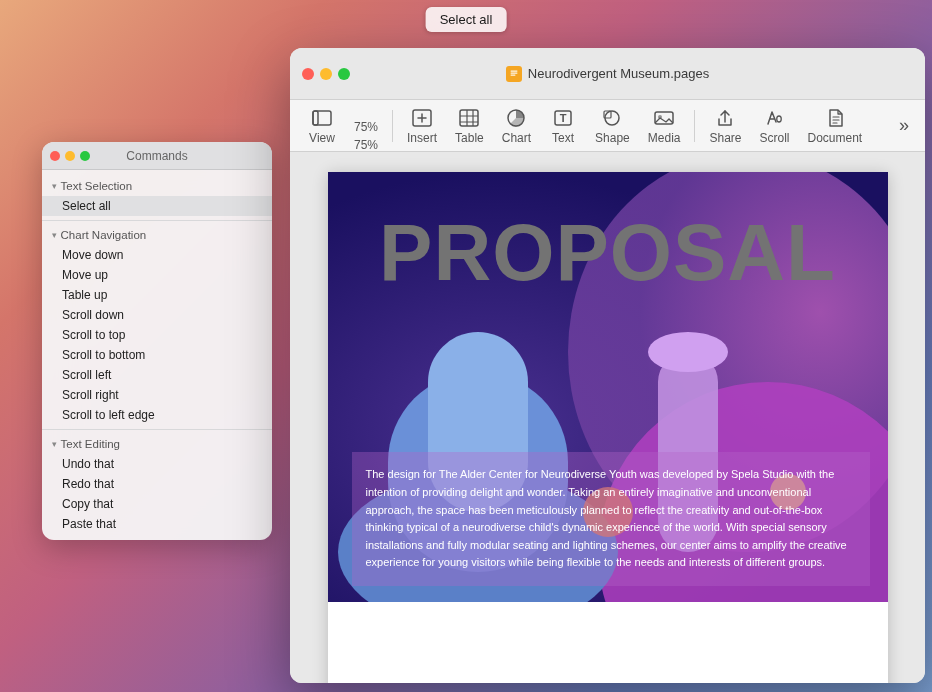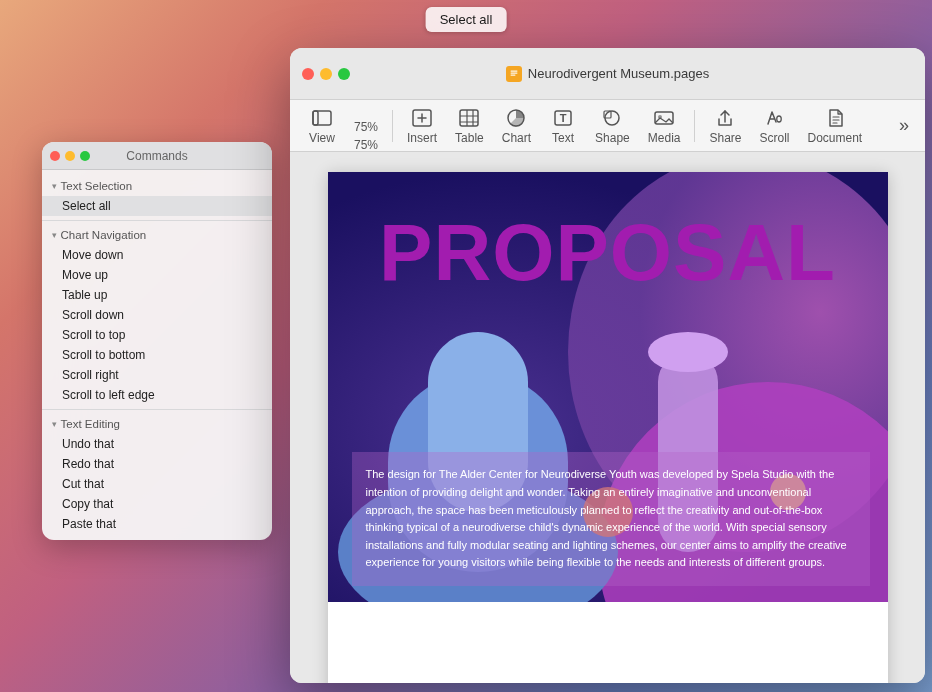--- a/index.html
+++ b/index.html
@@ -307,32 +307,32 @@
     <div class="cmd-section-header">
       <span class="cmd-chevron">▾</span>
       <span>Chart Navigation</span>
     </div>
     <div class="cmd-item">Move down</div>
     <div class="cmd-item">Move up</div>
     <div class="cmd-item">Table up</div>
     <div class="cmd-item">Scroll down</div>
     <div class="cmd-item">Scroll to top</div>
     <div class="cmd-item">Scroll to bottom</div>
+    <div class="cmd-item">Scroll left</div>
     <div class="cmd-item">Scroll right</div>
     <div class="cmd-item">Scroll to left edge</div>
 
     <div class="cmd-divider"></div>
 
     <div class="cmd-section-header">
       <span class="cmd-chevron">▾</span>
       <span>Text Editing</span>
     </div>
     <div class="cmd-item">Undo that</div>
     <div class="cmd-item">Redo that</div>
-    <div class="cmd-item">Cut that</div>
     <div class="cmd-item">Copy that</div>
     <div class="cmd-item">Paste that</div>
   </div>
 </div>
 
 <div class="pages-window">
 
   <div class="window-titlebar">
     <div class="window-controls">
       <button class="window-btn btn-close"></button>
@@ -508,21 +508,21 @@
 
           <rect x="100" y="160" width="100" height="180" rx="50" fill="#8ab0e8"></rect>
 
           <rect x="330" y="180" width="60" height="200" rx="30" fill="#c090e0" opacity="0.9"></rect>
           <ellipse cx="360" cy="180" rx="40" ry="20" fill="#d0a0f0"></ellipse>
 
           <circle cx="280" cy="340" r="25" fill="#e08050" opacity="0.8"></circle>
           <circle cx="460" cy="320" r="18" fill="#f0c070" opacity="0.7"></circle>
         </svg>
 
-        <div style="position:absolute;top:35px;left:0;right:0;text-align:center;font-size:80px;font-weight:900;color:#a21caf;letter-spacing:1px;font-family:'Helvetica Neue',sans-serif;">PROPOSAL</div>
+        <div style="position:absolute;top:35px;left:0;right:0;text-align:center;font-size:80px;font-weight:900;color:#737373;letter-spacing:1px;font-family:'Helvetica Neue',sans-serif;">PROPOSAL</div>
 
         <div style="position:absolute;bottom:16px;left:24px;right:18px;background:rgba(180,100,200,0.35);padding:14px;font-size:11px;line-height:1.6;color:#fff;">
           <span>The design for The Alder Center for Neurodiverse Youth was developed by Spela Studio with the intention of providing delight and wonder. Taking an entirely imaginative and unconventional approach, the space has been meticulously planned to reflect the creativity and out-of-the-box thinking typical of a neurodiverse child's dynamic experience of the world. With special sensory installations and fully modular seating and lighting schemes, our center aims to amplify the creative experience for young visitors while being flexible to the needs and interests of different groups.</span>
         </div>
       </div>
     </div>
   </div>
 </div>
 
 </body></html>

